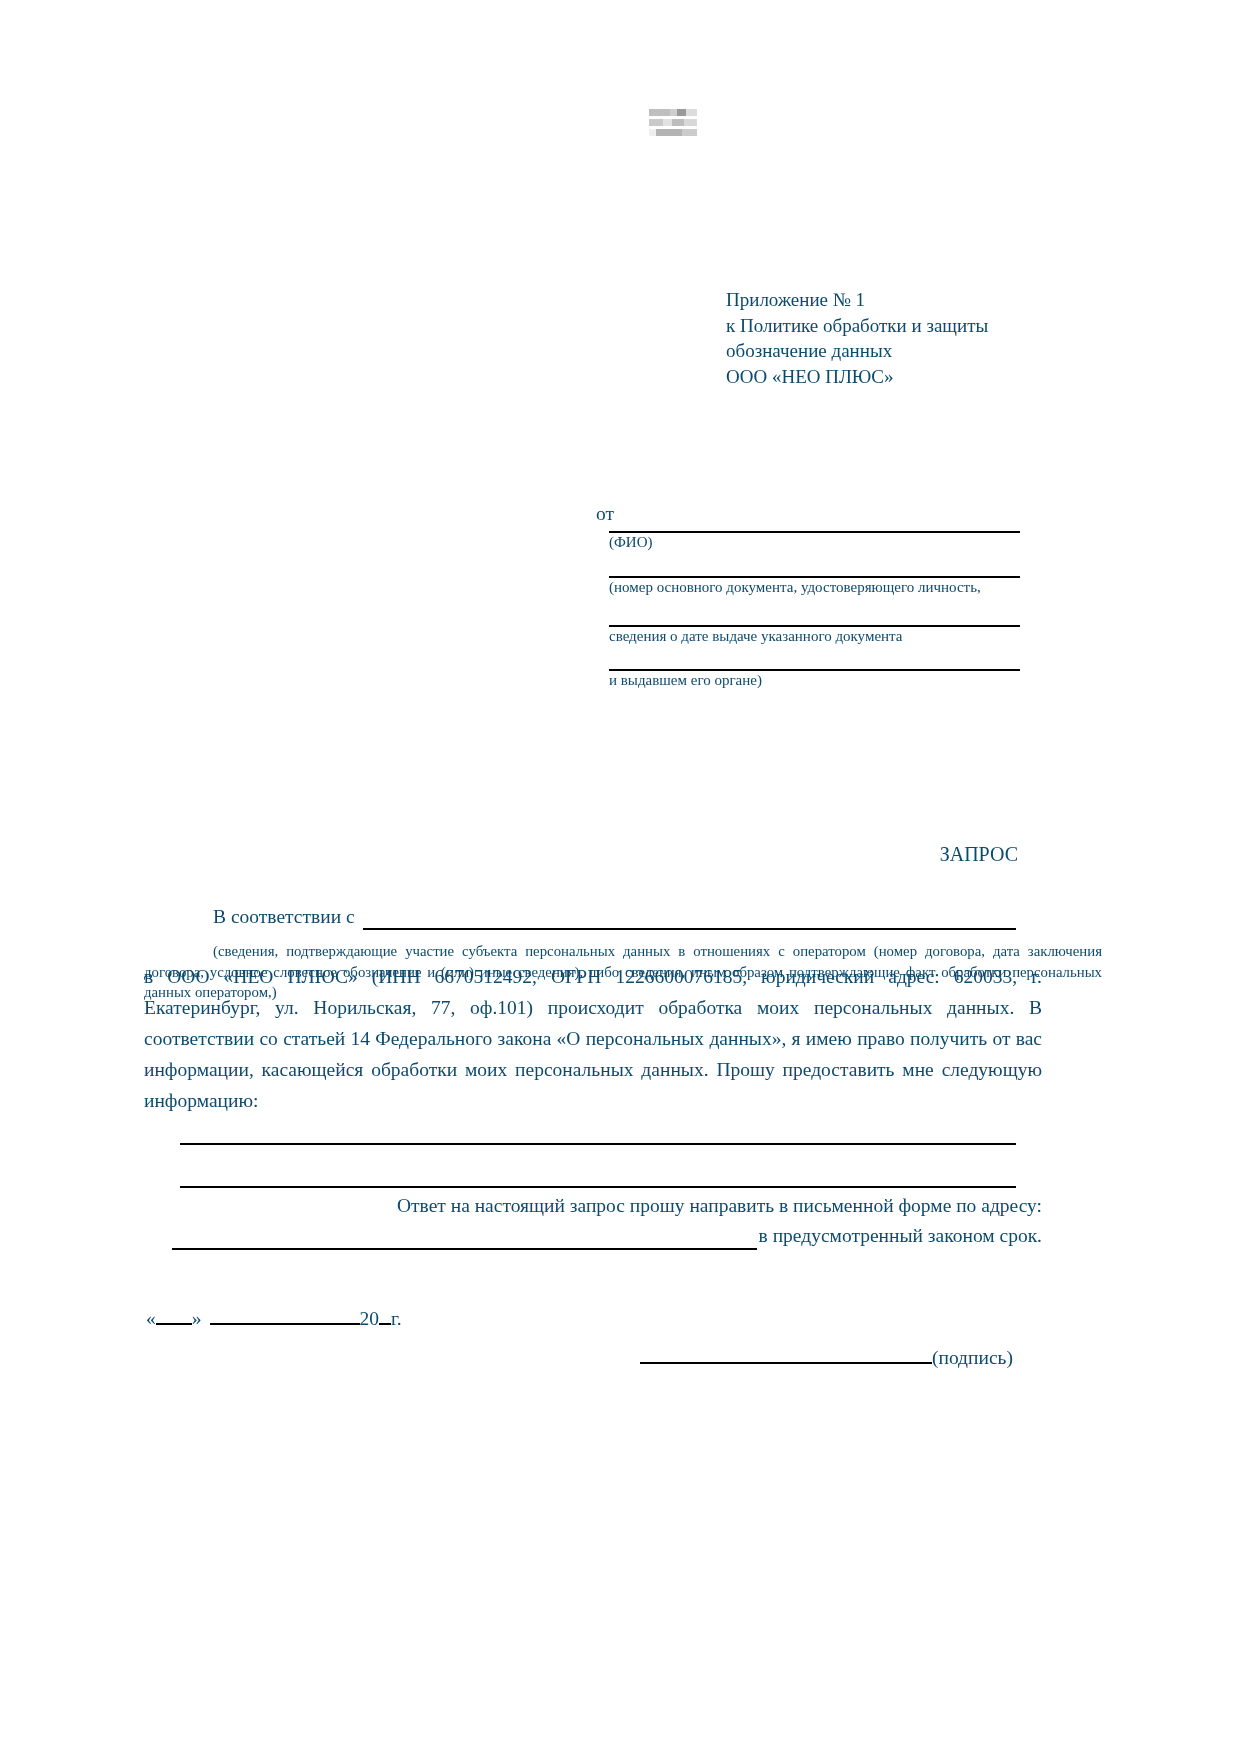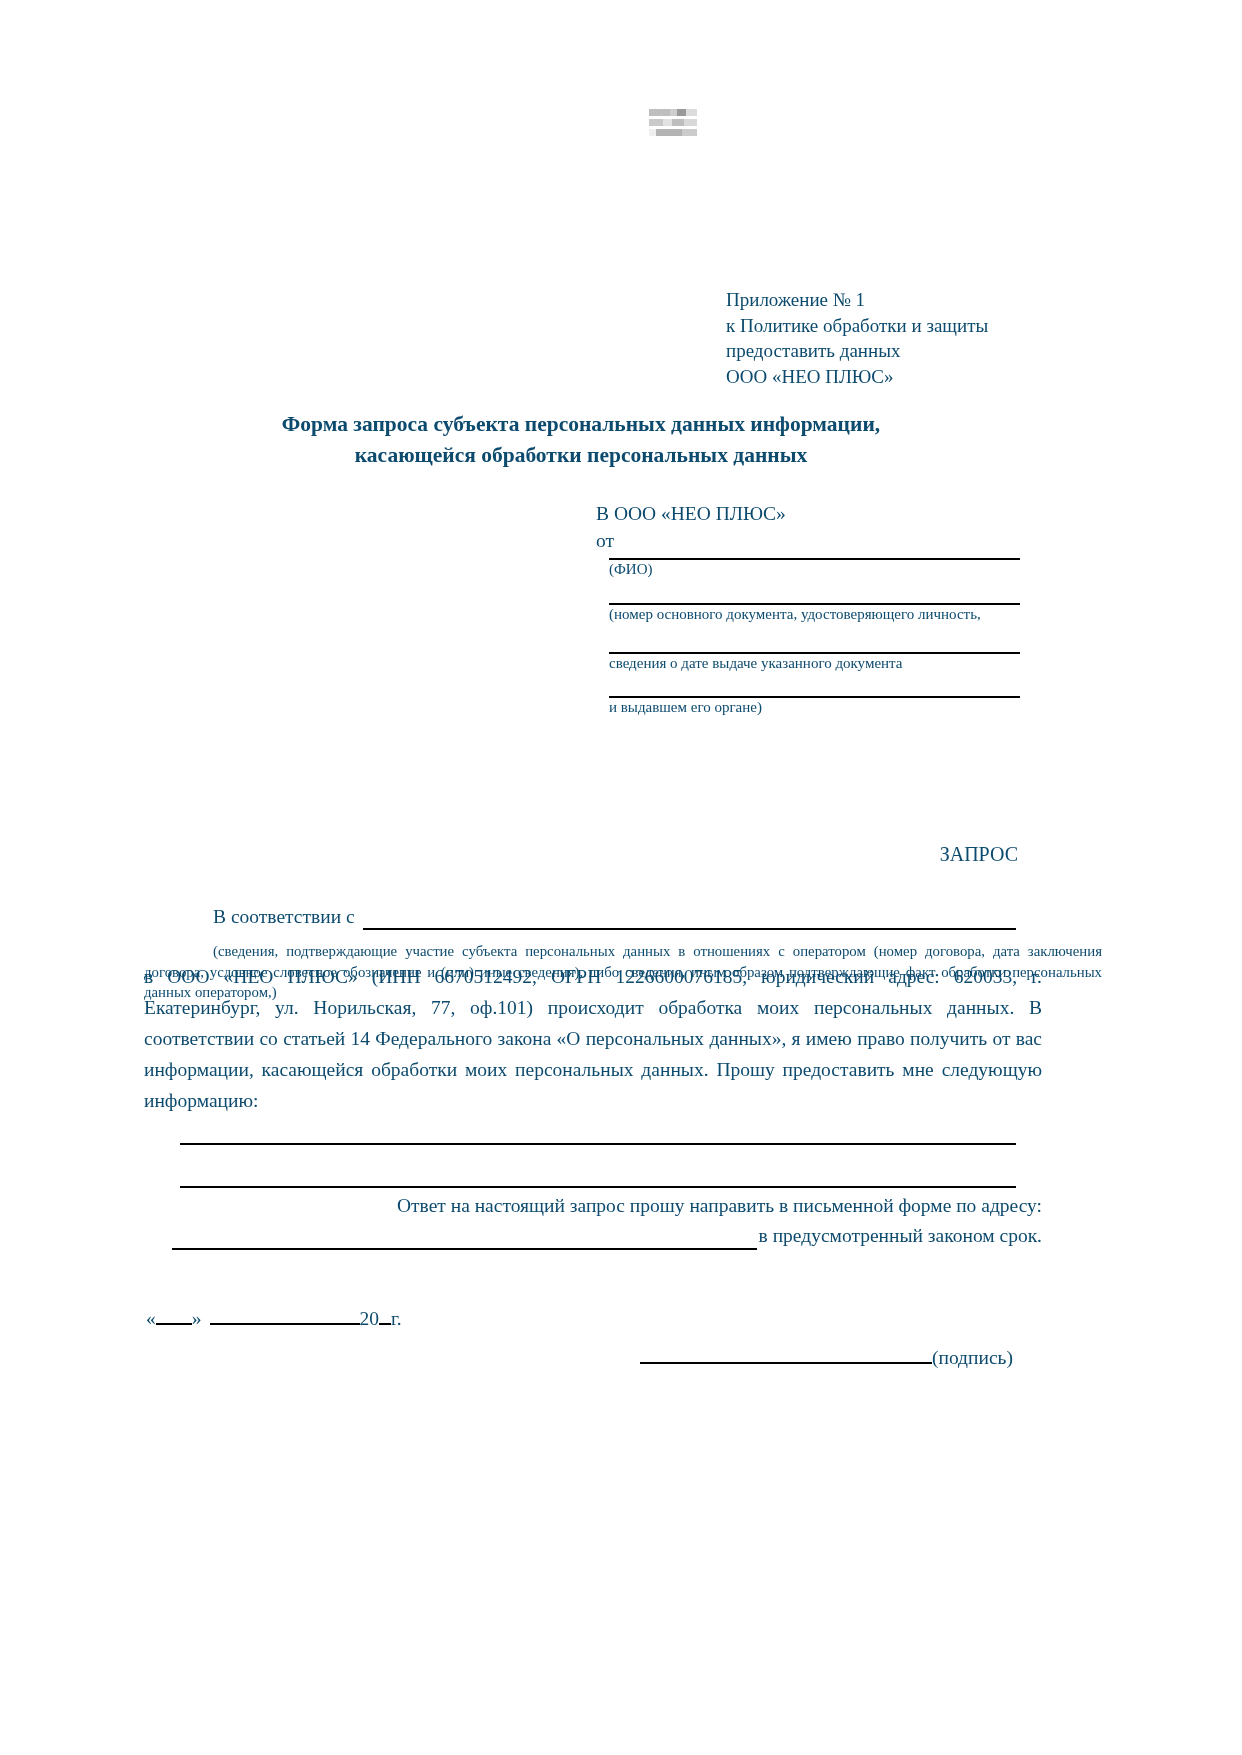--- a/index.html
+++ b/index.html
@@ -73,31 +73,26 @@
 
   <div class="doc-thumb">
     <div class="st s1"></div>
     <div class="st s2"></div>
     <div class="st s3"></div>
   </div>
 
   <div class="header-right">
     <div>Приложение № 1</div>
     <div>к Политике обработки и защиты</div>
-    <div>предоставить данных</div>
+    <div>обозначение данных</div>
     <div>ООО «НЕО ПЛЮС»</div>
   </div>
 
-  <div class="title">
-    <div>Форма запроса субъекта персональных данных информации,</div>
-    <div>касающейся обработки персональных данных</div>
-  </div>
 
   <div class="addressee">
-    <div>В ООО «НЕО ПЛЮС»</div>
     <div>от</div>
     <div class="fill-line f1"></div>
     <div class="caption">(ФИО)</div>
     <div class="fill-line f2"></div>
     <div class="caption">(номер основного документа, удостоверяющего личность,</div>
     <div class="fill-line f3"></div>
     <div class="caption">сведения о дате выдаче указанного документа</div>
     <div class="fill-line f4"></div>
     <div class="caption">и выдавшем его органе)</div>
   </div>

